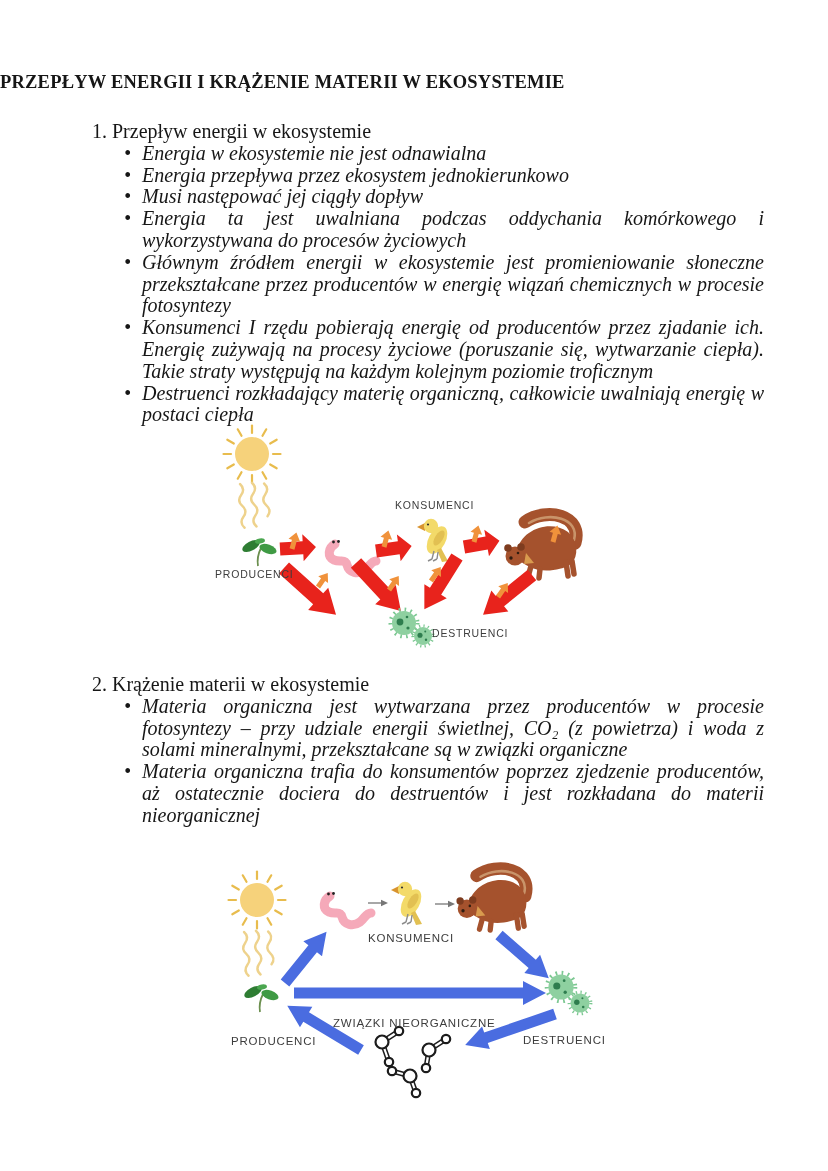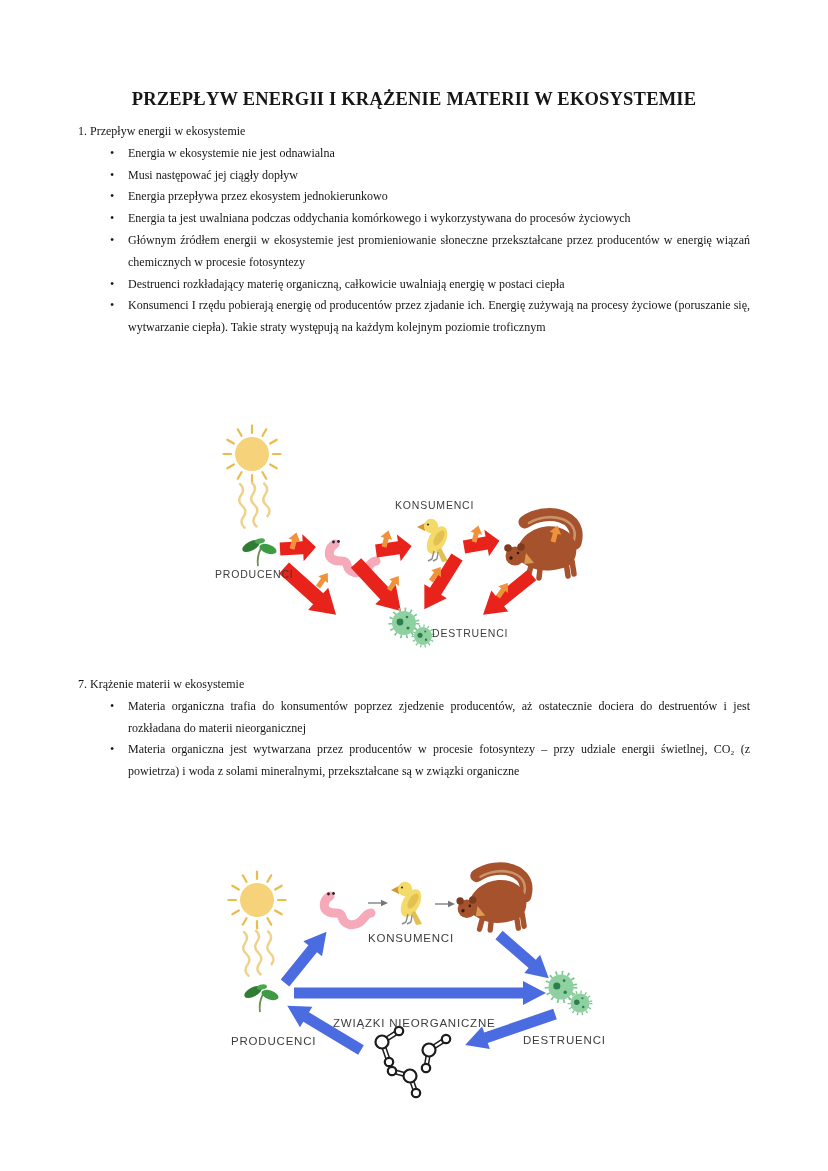--- a/index.html
+++ b/index.html
@@ -1,53 +1,53 @@
 <!DOCTYPE html>
 <html lang="pl"><head>
 <meta charset="utf-8">
 <style>
   html,body { margin:0; padding:0; background:#ffffff; }
   .page {
     position:relative; width:828px; height:1171px; background:#ffffff;
     font-family:"Liberation Serif", serif; color:#161616; overflow:hidden;
   }
   .doc-title {
-    position:absolute; top:89px; left:0; width:828px; text-align:center;
+    position:absolute; top:72px; left:0; width:828px; text-align:left;
     font-size:18.5px; font-weight:bold; letter-spacing:0.2px;
   }
-  .text-section { position:absolute; left:78px; width:672px; font-size:12px; line-height:21.8px; }
+  .text-section { position:absolute; left:92px; width:672px; font-size:20px; line-height:21.8px; }
   .sec1 { top:121px; }
   .sec2 { top:674px; }
   .sec-heading { font-weight:normal; }
   ul.bullets { margin:0; padding:0; list-style:none; }
-  ul.bullets li { position:relative; padding-left:50px; text-align:justify; }
+  ul.bullets li { position:relative; padding-left:50px; text-align:justify;font-style:italic; }
   ul.bullets li::before { content:"\2022"; position:absolute; left:32px; top:0; }
   svg.diagram { position:absolute; }
   #d1 { left:180px; top:418px; }
   #d2 { left:180px; top:862px; }
   .dlabel { font-family:"Liberation Sans", sans-serif; font-size:10.5px; letter-spacing:0.8px; fill:#3d3d3d; }
   .dlabel2 { font-family:"Liberation Sans", sans-serif; font-size:11.5px; letter-spacing:0.8px; fill:#3d3d3d; }
 </style>
 </head>
 <body>
 
 <div class="page">
 
   <div class="doc-title">PRZEPŁYW ENERGII I KRĄŻENIE MATERII W EKOSYSTEMIE</div>
 
   <div class="text-section sec1">
     <div class="sec-heading">1. Przepływ energii w ekosystemie</div>
     <ul class="bullets">
       <li>Energia w ekosystemie nie jest odnawialna</li>
+      <li>Energia przepływa przez ekosystem jednokierunkowo</li>
       <li>Musi następować jej ciągły dopływ</li>
-      <li>Energia przepływa przez ekosystem jednokierunkowo</li>
       <li>Energia ta jest uwalniana podczas oddychania komórkowego i wykorzystywana do procesów życiowych</li>
       <li>Głównym źródłem energii w ekosystemie jest promieniowanie słoneczne przekształcane przez producentów w energię wiązań chemicznych w procesie fotosyntezy</li>
+      <li>Konsumenci I rzędu pobierają energię od producentów przez zjadanie ich. Energię zużywają na procesy życiowe (poruszanie się, wytwarzanie ciepła). Takie straty występują na każdym kolejnym poziomie troficznym</li>
       <li>Destruenci rozkładający materię organiczną, całkowicie uwalniają energię w postaci ciepła</li>
-      <li>Konsumenci I rzędu pobierają energię od producentów przez zjadanie ich. Energię zużywają na procesy życiowe (poruszanie się, wytwarzanie ciepła). Takie straty występują na każdym kolejnym poziomie troficznym</li>
     </ul>
   </div>
 
   <svg width="0" height="0" style="position:absolute" aria-hidden="true">
     <defs>
       <g id="g-sun">
         <g stroke="#e8bc4d" stroke-width="2.2" stroke-linecap="round">
           <line x1="21" y1="0" x2="28.5" y2="0"></line>
           <line x1="21" y1="0" x2="28.5" y2="0" transform="rotate(30)"></line>
           <line x1="21" y1="0" x2="28.5" y2="0" transform="rotate(60)"></line>
@@ -152,24 +152,24 @@
 
     <use href="#g-microbe" transform="translate(224,205)"></use>
     <use href="#g-microbe" transform="translate(243,218) scale(0.75)"></use>
 
     <text class="dlabel" x="215" y="91">KONSUMENCI</text>
     <text class="dlabel" x="35" y="160">PRODUCENCI</text>
     <text class="dlabel" x="252" y="219">DESTRUENCI</text>
   </svg>
 
   <div class="text-section sec2">
-    <div class="sec-heading">7. Krążenie materii w ekosystemie</div>
+    <div class="sec-heading">2. Krążenie materii w ekosystemie</div>
     <ul class="bullets">
+      <li>Materia organiczna jest wytwarzana przez producentów w procesie fotosyntezy – przy udziale energii świetlnej, CO₂ (z powietrza) i woda z solami mineralnymi, przekształcane są w związki organiczne</li>
       <li>Materia organiczna trafia do konsumentów poprzez zjedzenie producentów, aż ostatecznie dociera do destruentów i jest rozkładana do materii nieorganicznej</li>
-      <li>Materia organiczna jest wytwarzana przez producentów w procesie fotosyntezy – przy udziale energii świetlnej, CO₂ (z powietrza) i woda z solami mineralnymi, przekształcane są w związki organiczne</li>
     </ul>
   </div>
 
   <svg id="d2" class="diagram" width="460" height="252" viewBox="0 0 460 252">
     <use href="#g-sun" transform="translate(77,38)"></use>
     <use href="#g-waves" transform="translate(64,70) rotate(-6)"></use>
     <use href="#g-plant" transform="translate(80,150)"></use>
     <use href="#g-worm" transform="translate(150,34)"></use>
     <use href="#g-bird" transform="translate(231,41)"></use>
     <use href="#g-marten" transform="translate(316,40) scale(0.97)"></use>

